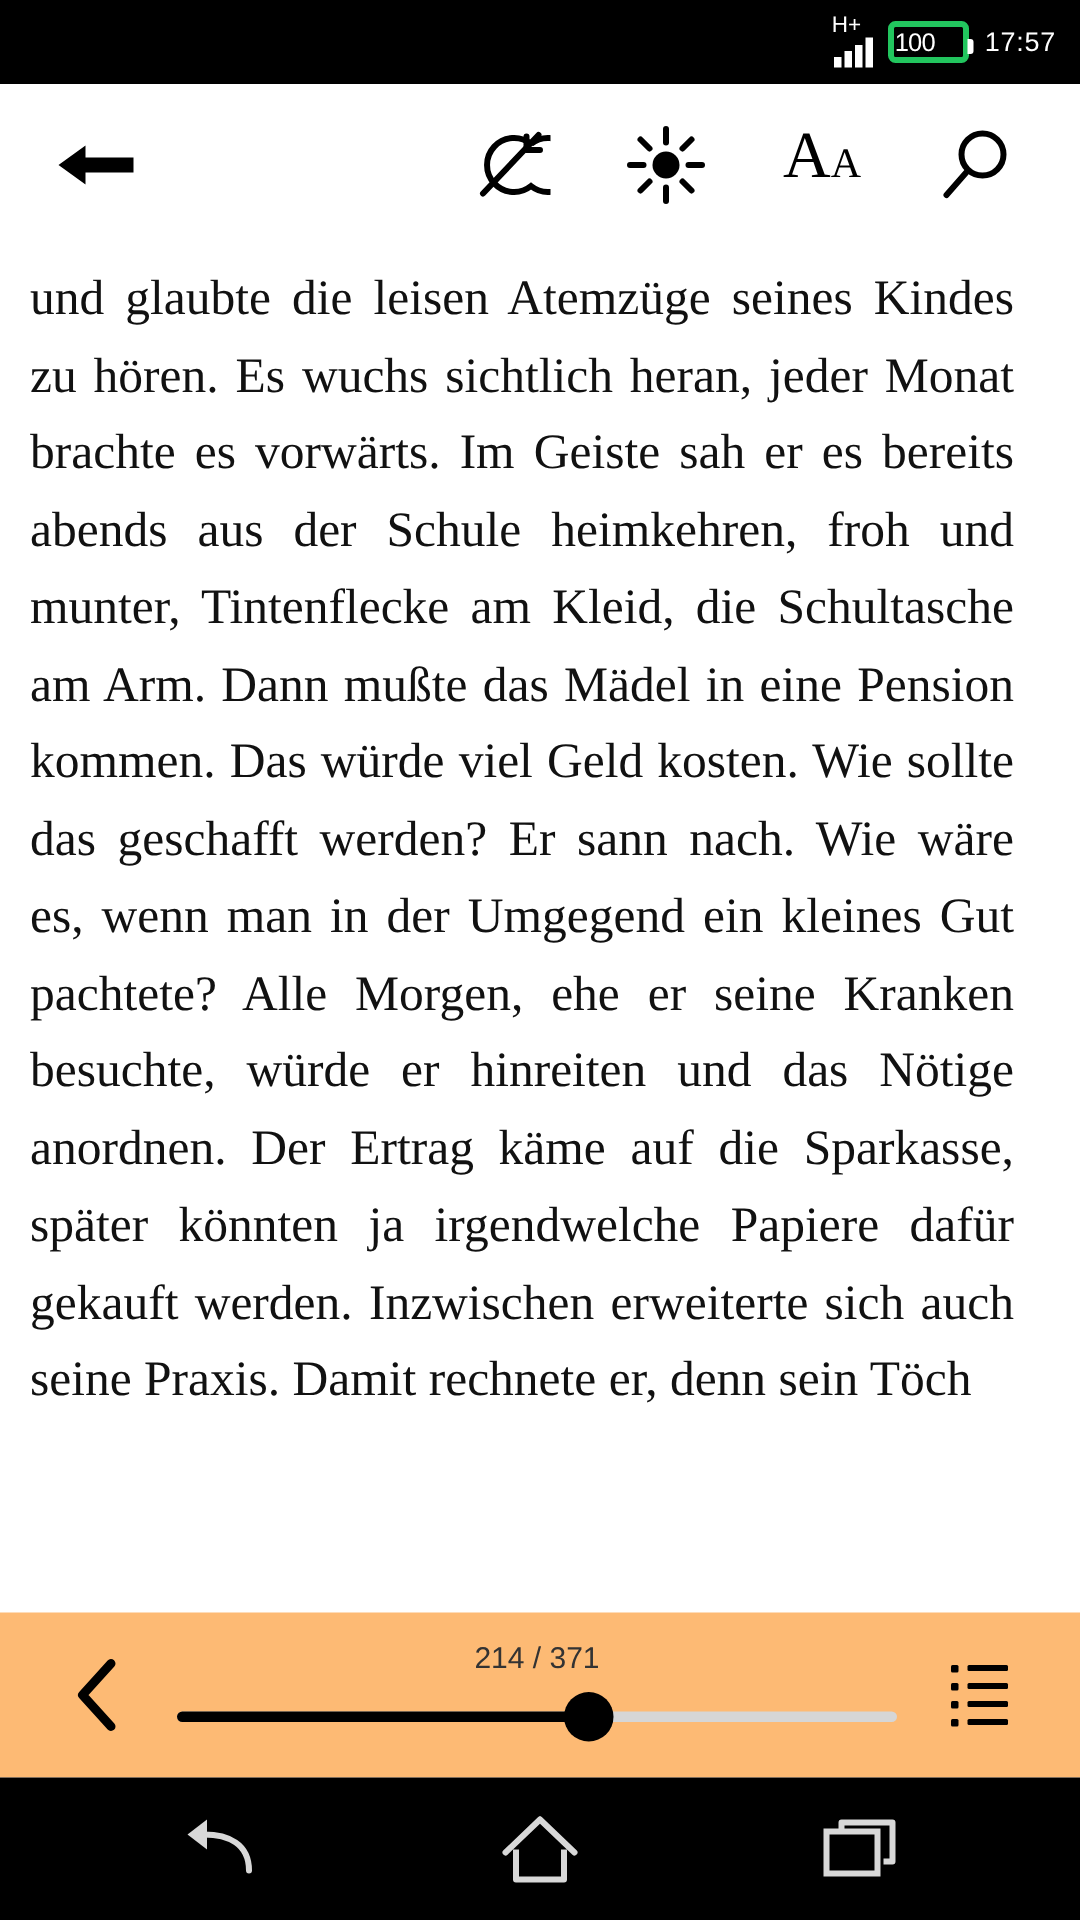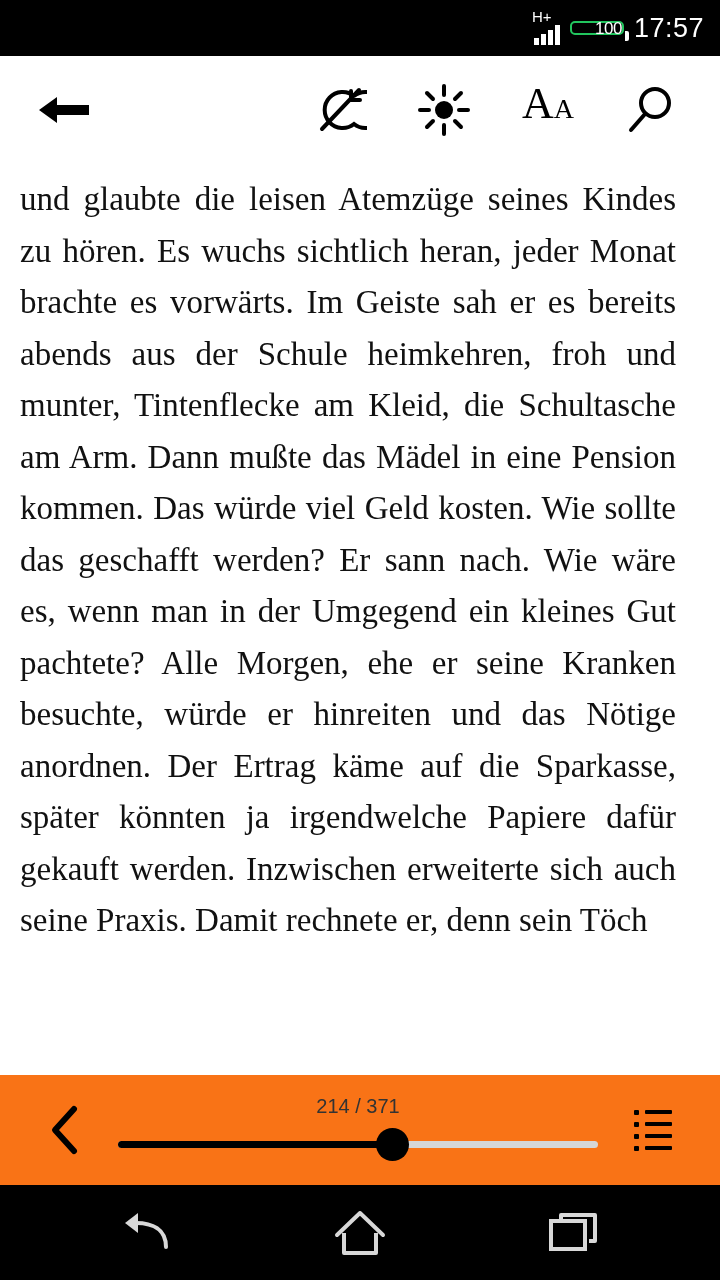--- a/index.html
+++ b/index.html
@@ -68,46 +68,46 @@
     background: #ffffff;
   }
   .signal i:nth-child(1) { height: 7px; }
   .signal i:nth-child(2) { height: 11px; }
   .signal i:nth-child(3) { height: 15px; }
   .signal i:nth-child(4) { height: 20px; }
 
   .battery {
     position: relative;
     width: 54px;
-    height: 14px;
-    border: 2px solid #22c55e;
+    height: 28px;
+    border: 4px solid #22c55e;
     border-radius: 5px;
     display: flex;
     align-items: center;
-    justify-content: flex-end;
+    justify-content: flex-start;
     box-sizing: border-box;
   }
   .battery::after {
     content: "";
     position: absolute;
     right: -7px;
     top: 8px;
     width: 4px;
     height: 10px;
     background: #ffffff;
     border-radius: 0 2px 2px 0;
   }
   .battery span {
     font-size: 17px;
     line-height: 17px;
     color: #ffffff;
     letter-spacing: -0.5px;
   }
   .clock {
-    font-size: 27px;
+    font-size: 18px;
     line-height: 27px;
     color: #ffffff;
     letter-spacing: 0.5px;
   }
 
   
   .toolbar {
     height: 108px;
     flex: 0 0 auto;
     background: #ffffff;
@@ -162,21 +162,21 @@
   }
 
   
   .reader-bottom {
     flex: 0 0 auto;
     height: 110px;
     display: flex;
     align-items: center;
     padding: 0 38px;
     box-sizing: border-box;
-    background: #f97316;
+    background: #fdba74;
   }
   .prev-btn {
     width: 54px;
     height: 60px;
     display: flex;
     align-items: center;
     justify-content: center;
   }
   .slider-area {
     flex: 1 1 auto;

